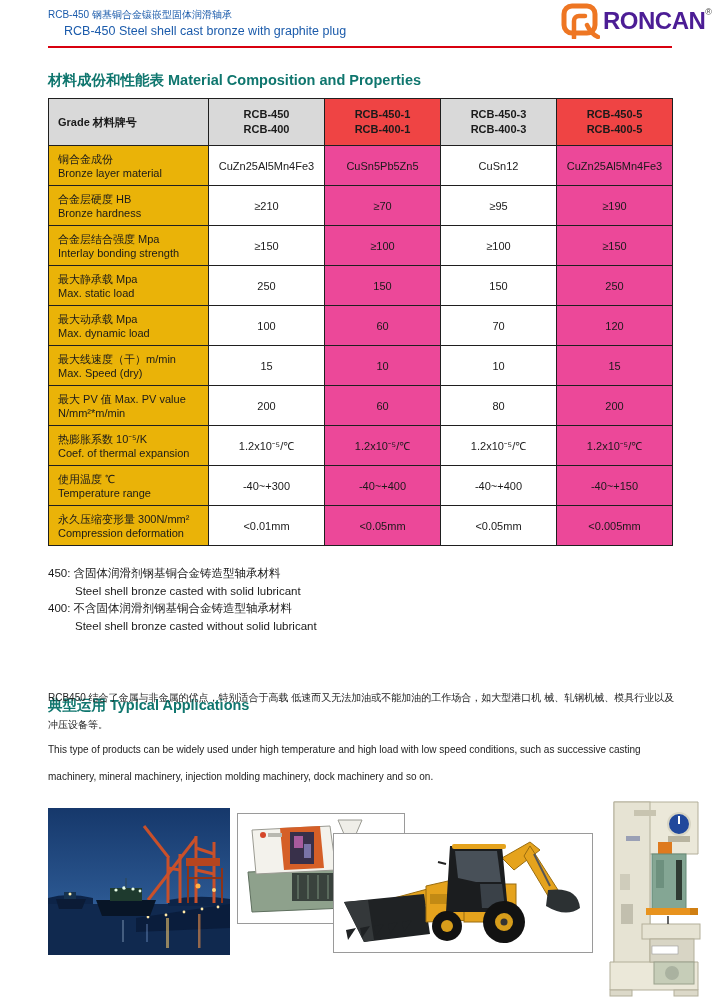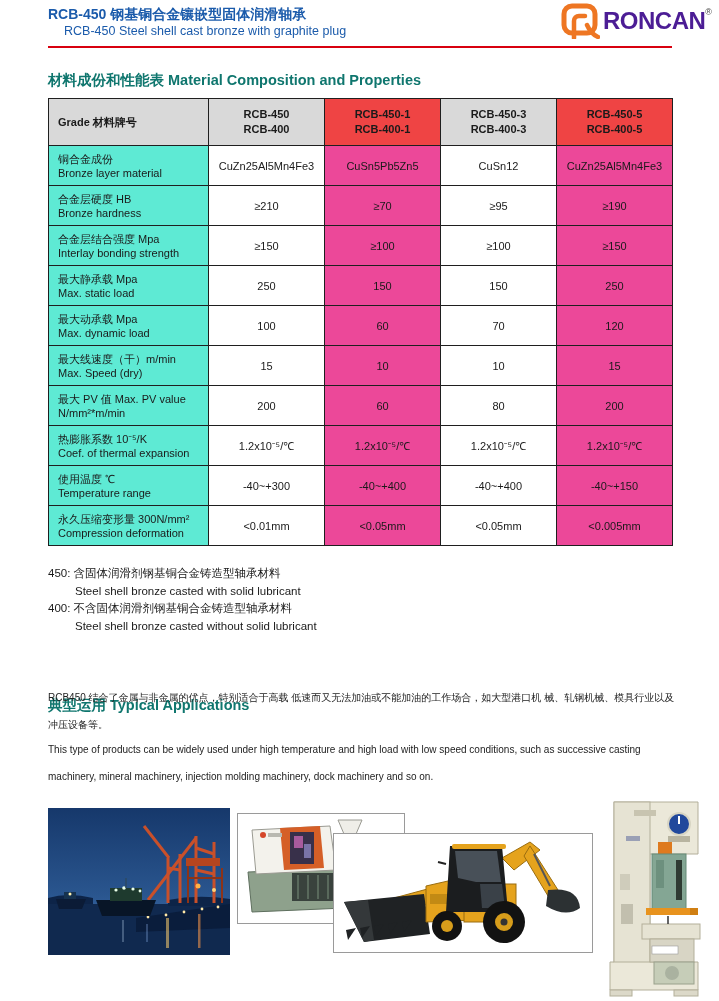--- a/index.html
+++ b/index.html
@@ -4,37 +4,37 @@
 <style>
   * { margin:0; padding:0; box-sizing:border-box; }
   html,body { background:#888; }
   body { font-family:"Liberation Sans", sans-serif; }
   .page {
     position:relative; width:719px; height:1001px; background:#ffffff;
     margin:0 auto; overflow:hidden;
   }
   
   .hdr-titles { position:absolute; left:48px; top:6px; color:#1b5bab; }
-  .hdr-cn { font-size:14px; font-weight:bold; line-height:17px; }
+  .hdr-cn { font-size:10px; font-weight:normal; line-height:17px; }
   .hdr-en { font-size:12.5px; font-weight:normal; line-height:16px;padding-left:16px; }
   .logo { position:absolute; right:7px; top:3px; display:flex; align-items:center; }
   .logo-text { font-size:24px; font-weight:bold; color:#4c1d95; letter-spacing:-0.5px; margin-left:3px; }
   .logo-reg { font-size:9px; color:#444; vertical-align:top; position:relative; top:-9px; }
   .red-rule { position:absolute; left:48px; top:46px; width:624px; height:2px; background:#d8000f; }
   
   .sec-title { position:absolute; left:48px; font-size:14.5px; font-weight:bold; color:#0f766e; }
   .sec1-title { top:71px; }
   .sec2-title { top:656px;margin-top:40px; }
   
   table.props { position:absolute; left:48px; top:98px; width:624px; border-collapse:collapse; table-layout:fixed; }
   table.props th, table.props td { border:1px solid #1f1f1f; font-size:11px; color:#1a1a1a; vertical-align:middle; }
   table.props th { height:47px; background:#d9d9d9; font-weight:bold; }
   table.props th.grade { text-align:left; padding-left:9px;margin-top:16px; }
   table.props td { height:40px; text-align:center; padding:0 4px; }
-  table.props td.lbl { background:#5eead4; text-align:left; padding-left:9px; line-height:14px; }
+  table.props td.lbl { background:#eab308; text-align:left; padding-left:9px; line-height:14px; }
   table.props td:nth-child(3), table.props td:nth-child(5) { background:#ec4899; }
   table.props th:nth-child(3), table.props th:nth-child(5) { background:#ef4444; }
   .ml { white-space:pre-line; line-height:15px; }
   
   .notes { position:absolute; left:48px; top:565px; font-size:11.5px; color:#1a1a1a; line-height:17.5px; }
   .note-indent { margin-left:27px; }
   
   .para { position:absolute; left:48px; width:632px; font-size:10px; color:#222; line-height:27px; }
   .para-cn { top:684px; }
   .para-en { top:736px; }

